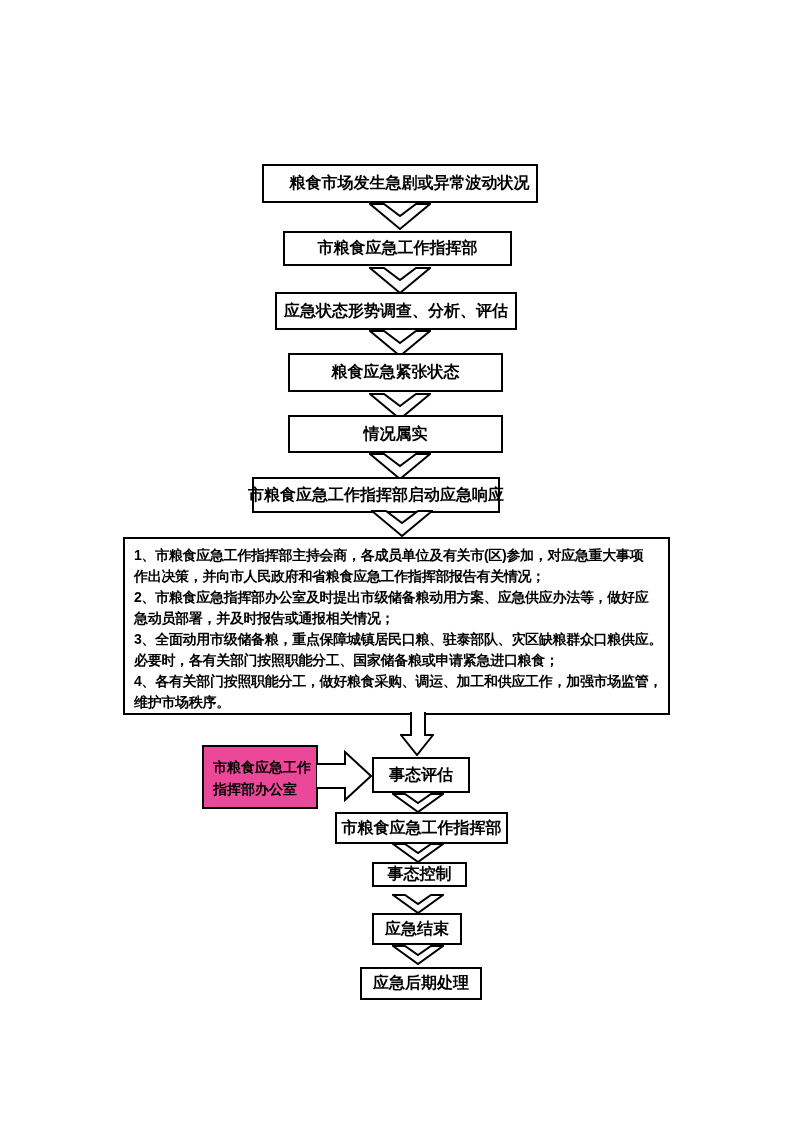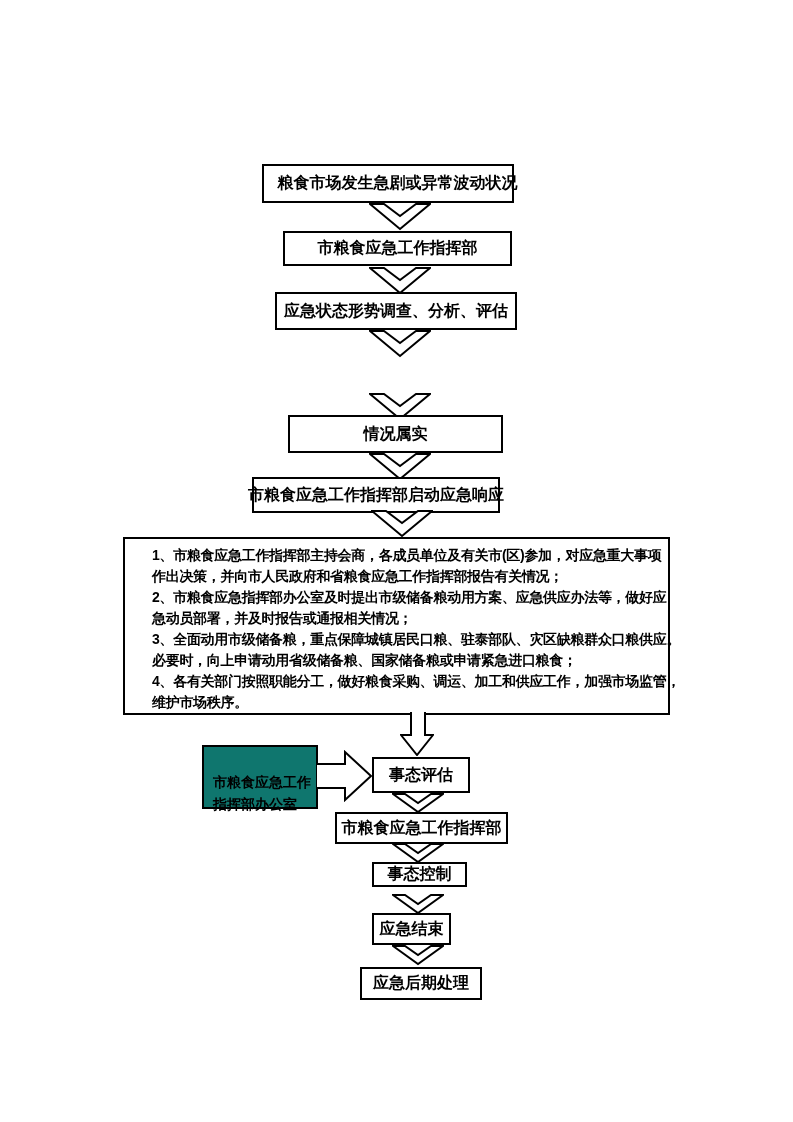--- a/index.html
+++ b/index.html
@@ -37,62 +37,62 @@
     background: #ffffff;
     font-weight: bold;
     font-size: 14px;
     letter-spacing: -0.3px;
     line-height: 21px;
     padding: 6px 9px 0 9px;
     text-align: left;
   }
   .detail-box .dline {
     white-space: nowrap;
-    margin-left: 18px;
   }
   .side-box {
     position: absolute;
     box-sizing: border-box;
     border: 2px solid #000000;
-    background: #0f766e;
+    background: #ec4899;
     font-weight: bold;
     font-size: 14px;
     line-height: 22px;
-    padding: 24px 0 0 9px;
+    padding: 9px 0 0 9px;
     text-align: left;
     white-space: nowrap;
   }
   .arrow {
     position: absolute;
     display: block;
   }
 </style>
 </head>
 <body>
 
 <div class="page">
 
-  <div class="fbox" style="left:262px; top:164px; width:252px; height:39px;padding-left:19px;">粮食市场发生急剧或异常波动状况</div>
+  <div class="fbox" style="left:262px; top:164px; width:276px; height:39px;padding-left:19px;">粮食市场发生急剧或异常波动状况</div>
 
   <svg class="arrow" style="left:369px; top:203px;" width="62" height="28" viewBox="0 0 62 28">
     <path d="M1,1 L31,26 L61,1 L47,1 L31,13 L15,1 Z" fill="#ffffff" stroke="#000000" stroke-width="2"></path>
   </svg>
 
   <div class="fbox" style="left:283px; top:231px; width:229px; height:35px;">市粮食应急工作指挥部</div>
 
   <svg class="arrow" style="left:369px; top:267px;" width="62" height="28" viewBox="0 0 62 28">
     <path d="M1,1 L31,26 L61,1 L47,1 L31,13 L15,1 Z" fill="#ffffff" stroke="#000000" stroke-width="2"></path>
   </svg>
 
   <div class="fbox" style="left:275px; top:292px; width:242px; height:38px;">应急状态形势调查、分析、评估</div>
 
   <svg class="arrow" style="left:369px; top:330px;" width="62" height="28" viewBox="0 0 62 28">
     <path d="M1,1 L31,26 L61,1 L47,1 L31,13 L15,1 Z" fill="#ffffff" stroke="#000000" stroke-width="2"></path>
   </svg>
 
+  <div class="fbox" style="left:288px; top:353px; width:215px; height:39px;">粮食应急紧张状态</div>
 
   <svg class="arrow" style="left:369px; top:393px;" width="62" height="28" viewBox="0 0 62 28">
     <path d="M1,1 L31,26 L61,1 L47,1 L31,13 L15,1 Z" fill="#ffffff" stroke="#000000" stroke-width="2"></path>
   </svg>
 
   <div class="fbox" style="left:288px; top:415px; width:215px; height:38px;">情况属实</div>
 
   <svg class="arrow" style="left:369px; top:453px;" width="62" height="28" viewBox="0 0 62 28">
     <path d="M1,1 L31,26 L61,1 L47,1 L31,13 L15,1 Z" fill="#ffffff" stroke="#000000" stroke-width="2"></path>
   </svg>
@@ -102,21 +102,21 @@
   <svg class="arrow" style="left:371px; top:510px;" width="62" height="28" viewBox="0 0 62 28">
     <path d="M1,1 L31,26 L61,1 L47,1 L31,13 L15,1 Z" fill="#ffffff" stroke="#000000" stroke-width="2"></path>
   </svg>
 
   <div class="detail-box" style="left:123px; top:537px; width:547px; height:178px;">
     <div class="dline">1、市粮食应急工作指挥部主持会商，各成员单位及有关市(区)参加，对应急重大事项</div>
     <div class="dline">作出决策，并向市人民政府和省粮食应急工作指挥部报告有关情况；</div>
     <div class="dline">2、市粮食应急指挥部办公室及时提出市级储备粮动用方案、应急供应办法等，做好应</div>
     <div class="dline">急动员部署，并及时报告或通报相关情况；</div>
     <div class="dline">3、全面动用市级储备粮，重点保障城镇居民口粮、驻泰部队、灾区缺粮群众口粮供应。</div>
-    <div class="dline">必要时，向上申请动用省级储备粮、国家储备粮或申请紧急进口粮食；</div>
+    <div class="dline">必要时，各有关部门按照职能分工、国家储备粮或申请紧急进口粮食；</div>
     <div class="dline">4、各有关部门按照职能分工，做好粮食采购、调运、加工和供应工作，加强市场监管，</div>
     <div class="dline">维护市场秩序。</div>
   </div>
 
   <svg class="arrow" style="left:400px; top:712px;" width="34" height="44" viewBox="0 0 34 44">
     <path d="M11,0 L11,23 L1,23 L17,43 L33,23 L25,23 L25,0" fill="#ffffff" stroke="#000000" stroke-width="2"></path>
   </svg>
 
   <div class="side-box" style="left:202px; top:745px; width:116px; height:64px;">
     <div>市粮食应急工作</div>
@@ -138,21 +138,21 @@
   <svg class="arrow" style="left:392px; top:843px;" width="52" height="21" viewBox="0 0 52 21">
     <path d="M1,1 L26,19 L51,1 L39,1 L26,10 L13,1 Z" fill="#ffffff" stroke="#000000" stroke-width="2"></path>
   </svg>
 
   <div class="fbox" style="left:372px; top:862px; width:95px; height:25px;">事态控制</div>
 
   <svg class="arrow" style="left:392px; top:894px;" width="52" height="21" viewBox="0 0 52 21">
     <path d="M1,1 L26,19 L51,1 L39,1 L26,10 L13,1 Z" fill="#ffffff" stroke="#000000" stroke-width="2"></path>
   </svg>
 
-  <div class="fbox" style="left:372px; top:913px; width:79px; height:32px;">应急结束</div>
+  <div class="fbox" style="left:372px; top:913px; width:90px; height:32px;">应急结束</div>
 
   <svg class="arrow" style="left:392px; top:945px;" width="52" height="21" viewBox="0 0 52 21">
     <path d="M1,1 L26,19 L51,1 L39,1 L26,10 L13,1 Z" fill="#ffffff" stroke="#000000" stroke-width="2"></path>
   </svg>
 
   <div class="fbox" style="left:360px; top:967px; width:122px; height:33px;">应急后期处理</div>
 
 </div>
 
 </body></html>

